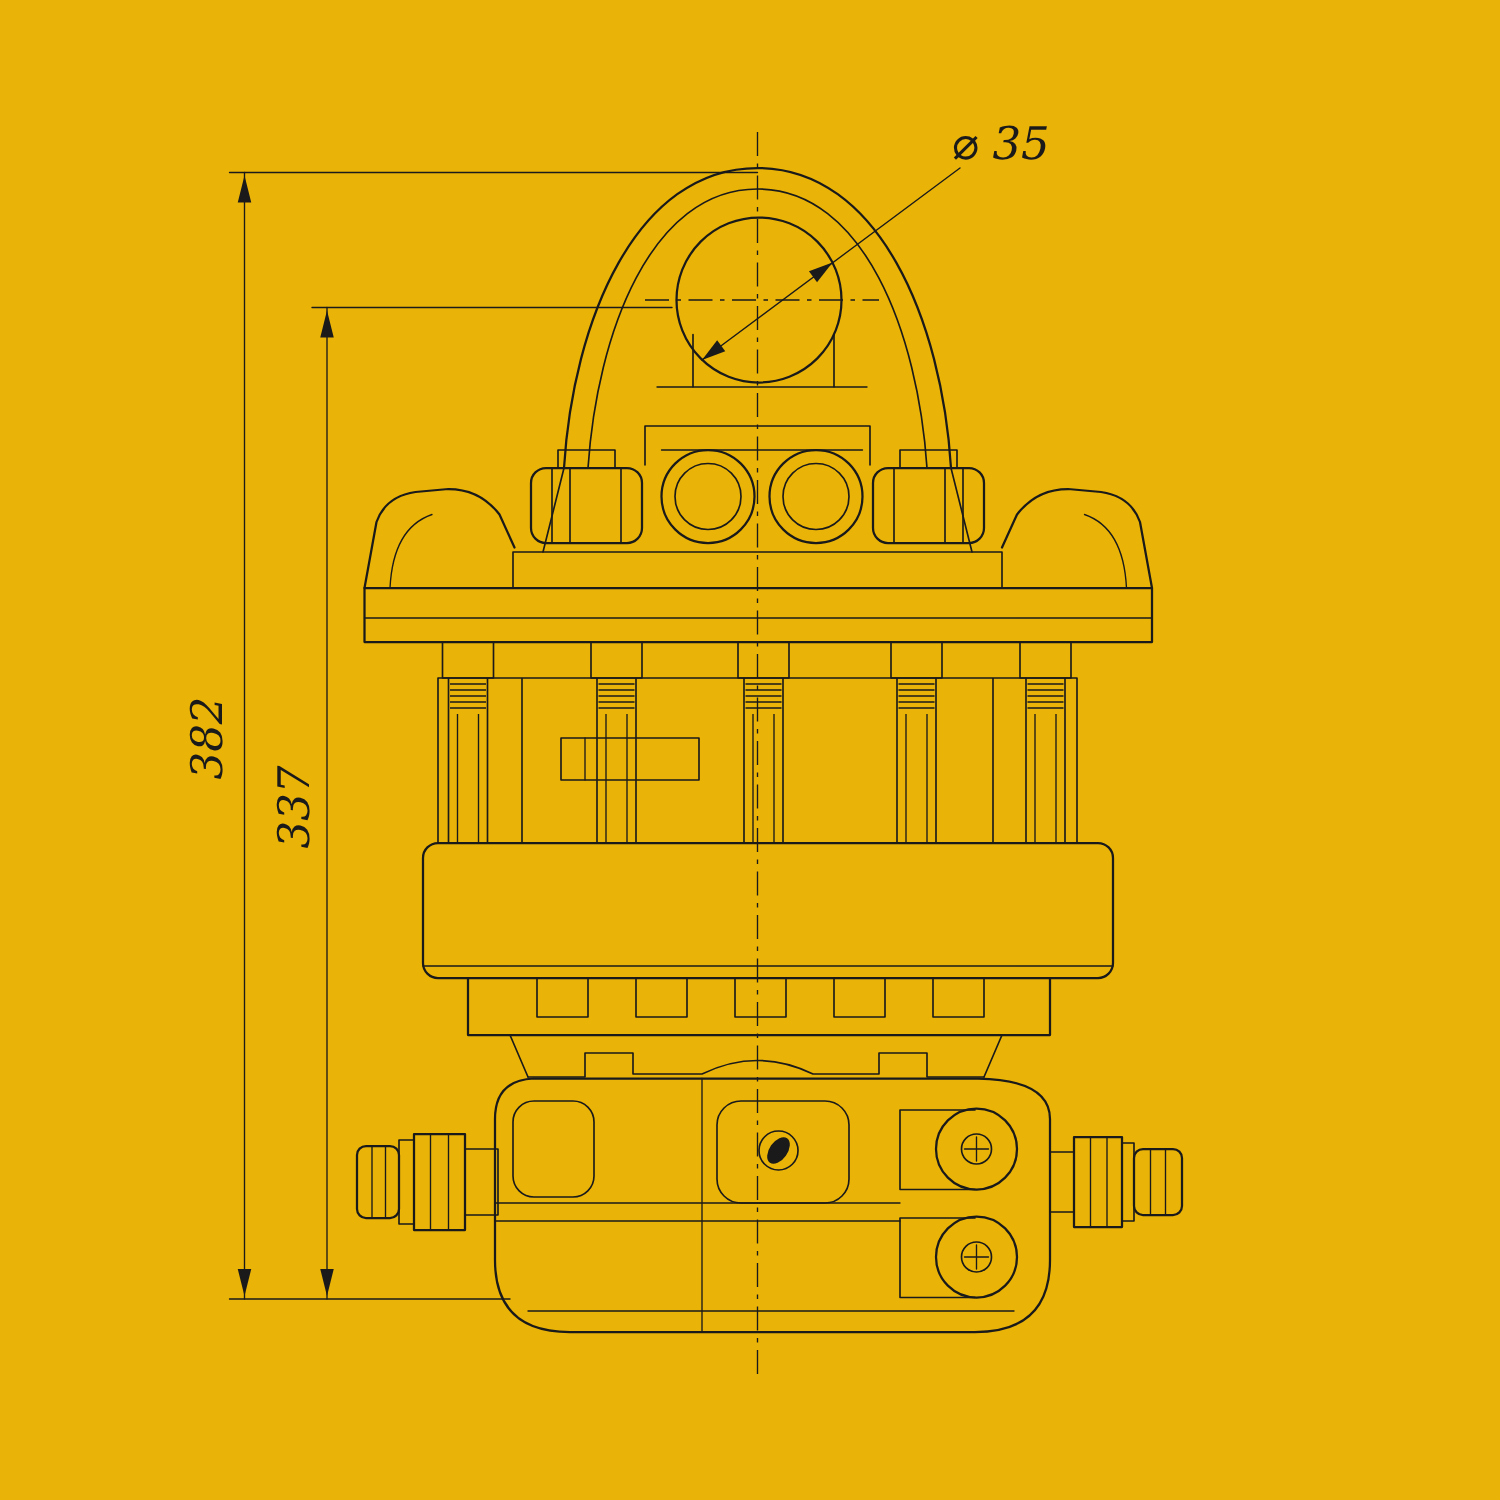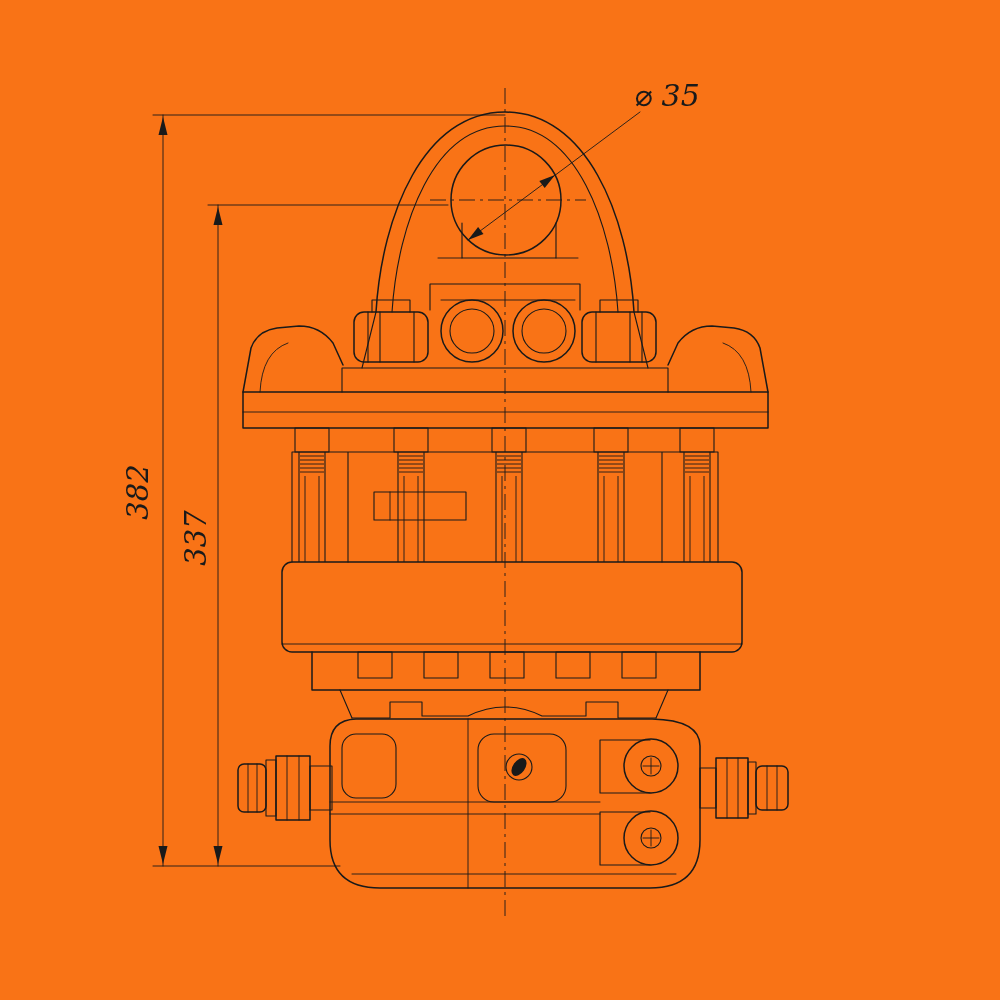--- a/index.html
+++ b/index.html
@@ -1,17 +1,17 @@
 <!DOCTYPE html>
 <html style="--line: #1a1a1a;"><head>
 <meta charset="utf-8">
 <style>
   html,body{margin:0;padding:0;}
   body{width:1000px;height:1000px;background:#ffffff;overflow:hidden;}
-  .canvas{position:relative;width:1000px;height:1000px;background:#f97316;}
+  .canvas{position:relative;width:1000px;height:1000px;background:#eab308;}
   svg{position:absolute;inset:0;color:var(--line,#1a1a1a);}
   .ln1{stroke:currentColor;fill:none;stroke-width:1.5;stroke-linejoin:round;stroke-linecap:round;}
   .ln2{stroke:currentColor;fill:none;stroke-width:1.1;stroke-linejoin:round;stroke-linecap:round;}
   .ln3{stroke:currentColor;fill:none;stroke-width:0.9;stroke-linejoin:round;stroke-linecap:round;}
   .cl{stroke:currentColor;fill:none;stroke-width:0.9;stroke-dasharray:16 5 3 5;}
   .fl{fill:currentColor;stroke:none;}
   text.dim{font-family:"DejaVu Serif","DejaVu Sans",serif;font-style:italic;font-size:29px;fill:currentColor;}
   text.dimbig{font-family:"DejaVu Serif","DejaVu Sans",serif;font-style:italic;font-size:30px;fill:currentColor;}
 </style>
 </head>

